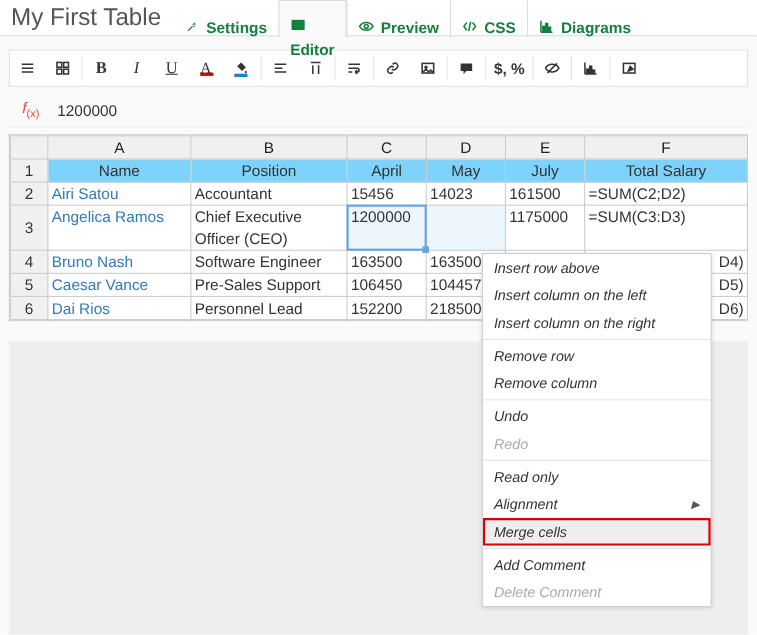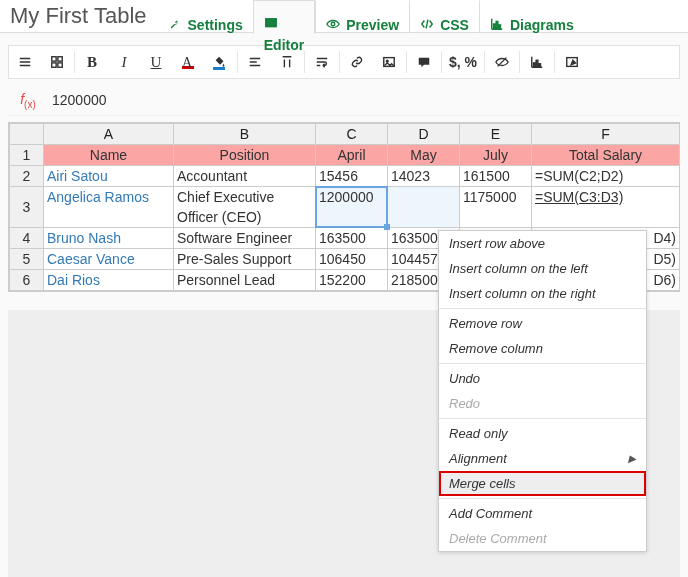--- a/index.html
+++ b/index.html
@@ -18,21 +18,21 @@
   .formula-row { height:30px; display:flex; align-items:center; margin:0 8px; border-bottom:1px solid #eee; }
   .fx { width:40px; text-align:center; font-style:italic; color:#ef4444; }
   .fx sub { font-style:normal; font-size:10px; }
   .fval { flex:1; padding-left:4px; color:#333; }
   .grid-wrap { margin:6px 8px 0; border:1px solid #ccc; border-right:0; background:#fff; }
   table.grid { border-collapse:collapse; width:100%; table-layout:fixed; font-size:14px; }
   .grid th, .grid td { border:1px solid #ccc; line-height:20px; padding:0 3px; text-align:left; }
   .grid .colhead th { background:#f0f0f0; text-align:center; font-weight:normal; color:#222; height:20px; }
   .grid .rownum { background:#f0f0f0; text-align:center; font-weight:normal; width:32px; }
   .grid thead th.corner { background:#f0f0f0; }
-  .grid tr.hrow td { background:#fca5a5; color:#333; text-align:center; height:20px; }
+  .grid tr.hrow td { background:#7dd3fc; color:#333; text-align:center; height:20px; }
   .grid tr td.c-name { color:#337ab7; }
   .grid tr.trow td { height:20px; }
   td.selected-cell { position:relative; background:#edf5fd; }
   td.selected-cell::after { content:""; position:absolute; inset:-1px; border:2px solid #6aa5e2; pointer-events:none; }
   td.selected-cell::before { content:""; position:absolute; right:-3px; bottom:-3px; width:6px; height:6px; background:#6aa5e2; }
   td.sel-neighbor { background:#edf5fd; }
   .contextmenu { position:absolute; top:230px; left:438px; width:207px; background:#fff; border:1px solid #ccc; box-shadow:0 1px 4px rgba(0,0,0,0.15); font-size:13px; color:#333; }
   .cm-item { padding:5px 10px; cursor:default; display:flex; justify-content:space-between; align-items:center;font-style:italic; }
   .cm-item.disabled { color:#aaa; }
   .cm-sep { height:1px; background:#e3e3e3; margin:2px 0; }
@@ -241,21 +241,21 @@
             <td style="vertical-align:top">161500</td>
             <td style="vertical-align:top;">=SUM(C2;D2)</td>
           </tr>
           <tr class="trow" style="height:40px">
             <th class="rownum">3</th>
             <td class="c-name" style="vertical-align:top">Angelica Ramos</td>
             <td style="vertical-align:top">Chief Executive Officer (CEO)</td>
             <td class="selected-cell" style="vertical-align:top">1200000</td>
             <td class="sel-neighbor" style="vertical-align:top"></td>
             <td style="vertical-align:top">1175000</td>
-            <td style="vertical-align:top;text-decoration:underline;">=SUM(C3:D3)</td>
+            <td style="vertical-align:top;">=SUM(C3:D3)</td>
           </tr>
           <tr class="trow">
             <th class="rownum">4</th>
             <td class="c-name" style="vertical-align:top">Bruno Nash</td>
             <td style="vertical-align:top">Software Engineer</td>
             <td class="" style="vertical-align:top">163500</td>
             <td class="" style="vertical-align:top">163500</td>
             <td style="vertical-align:top"></td>
             <td style="vertical-align:top;text-align:right;">D4)</td>
           </tr>

